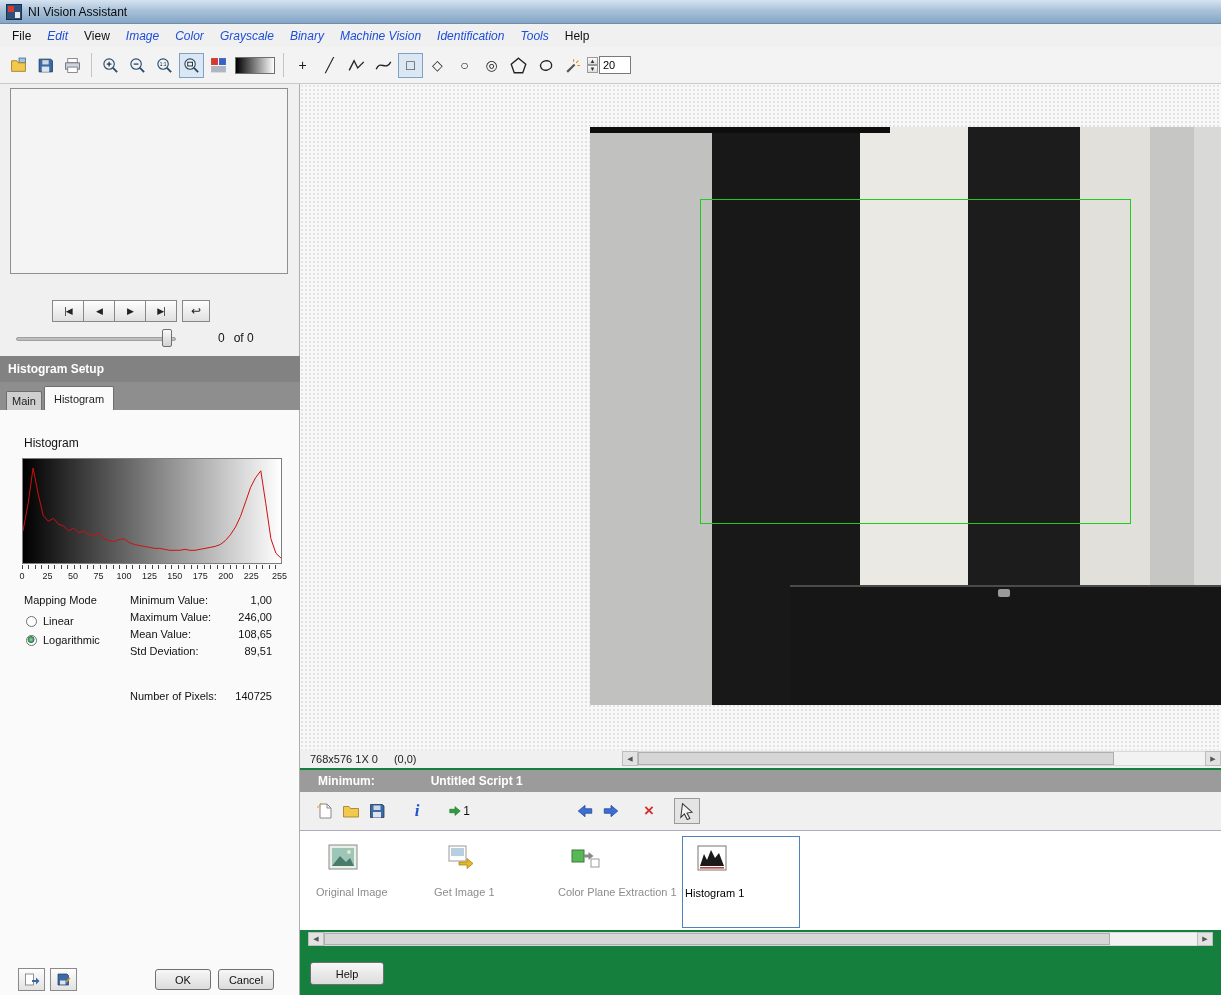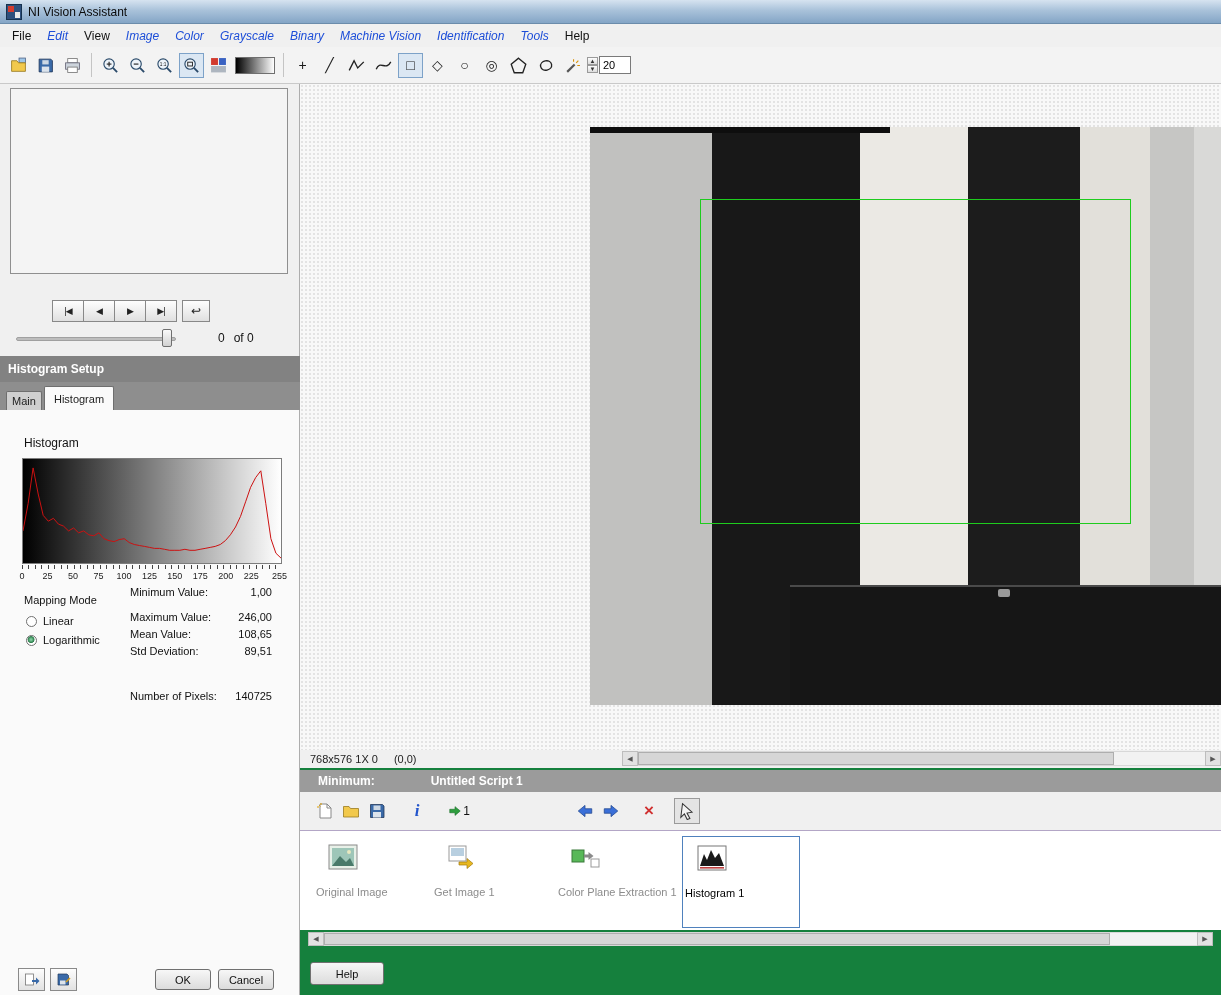--- a/index.html
+++ b/index.html
@@ -319,21 +319,21 @@
       <div class="mapping-label">Mapping Mode</div>
       <div class="radio-row" style="top:205px;justify-content:center;">
         <span class="radio"></span>
         <span>Linear</span>
       </div>
       <div class="radio-row" style="top:224px;">
         <span class="radio selected"></span>
         <span>Logarithmic</span>
       </div>
 
-      <div class="stat-row" style="top:176px;">
+      <div class="stat-row" style="top:184px;">
         <span>Minimum Value:</span>
         <span>1,00</span>
       </div>
       <div class="stat-row" style="top:201px;">
         <span>Maximum Value:</span>
         <span>246,00</span>
       </div>
       <div class="stat-row" style="top:218px;">
         <span>Mean Value:</span>
         <span>108,65</span>

